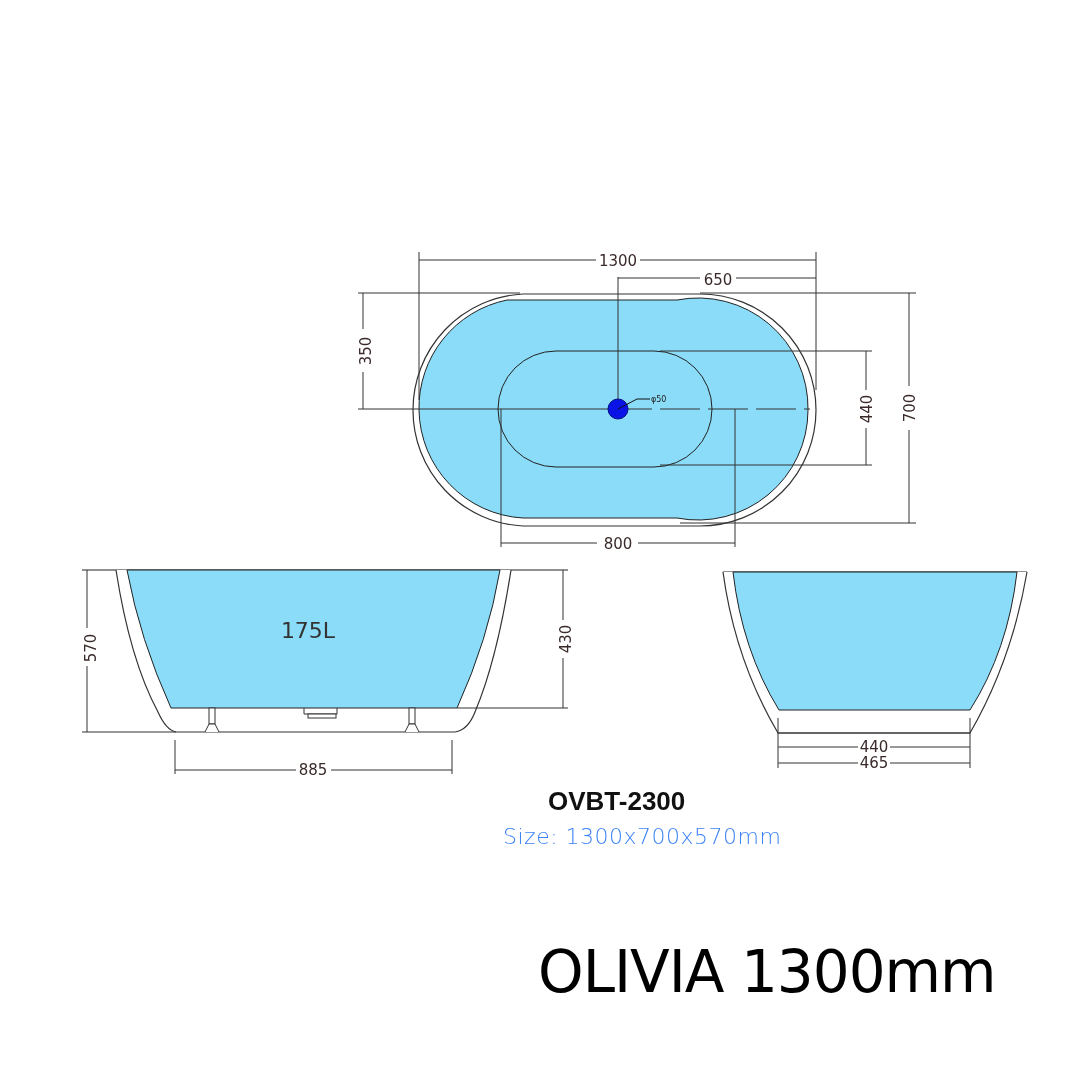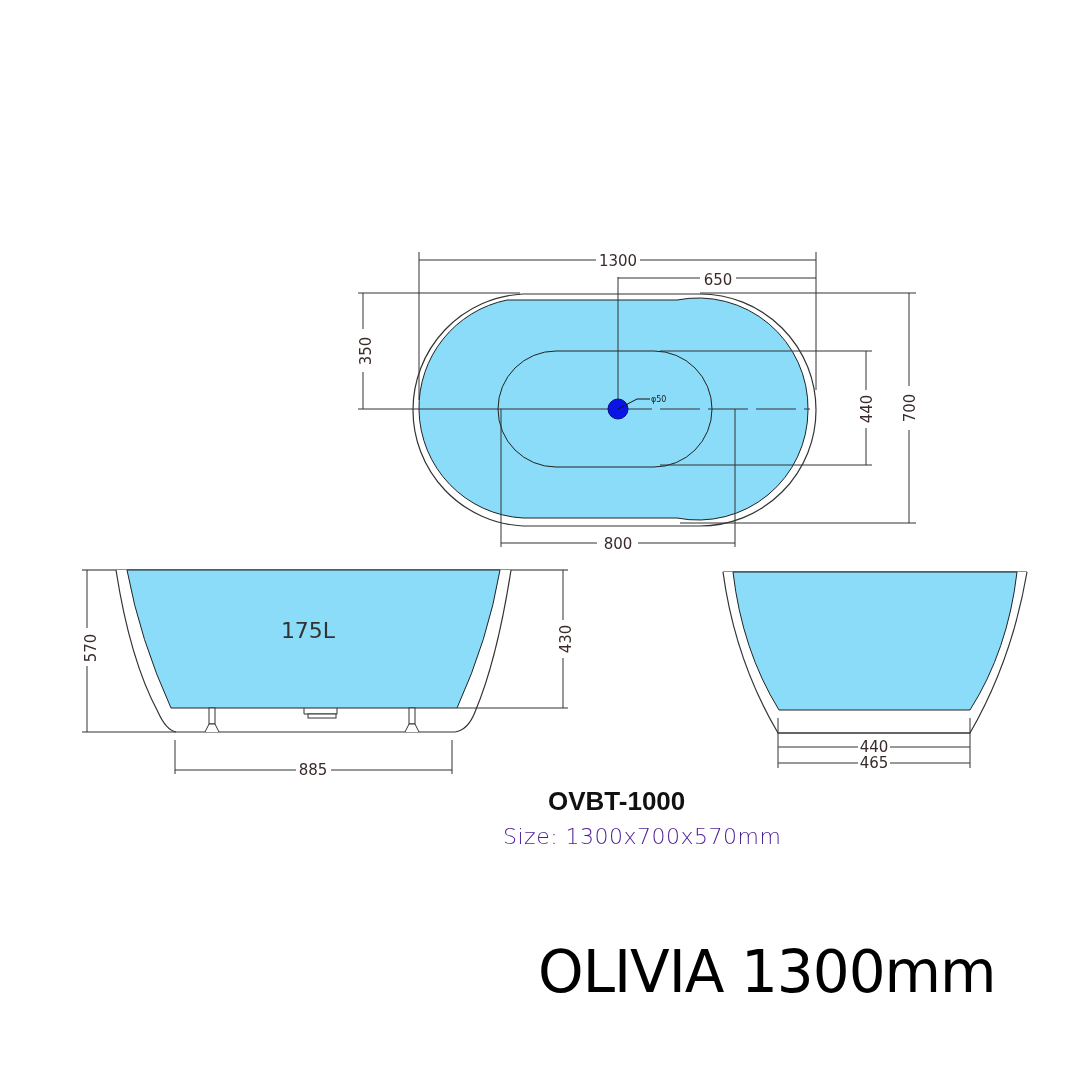--- a/index.html
+++ b/index.html
@@ -1,21 +1,21 @@
 <!DOCTYPE html>
 <html><head>
 <meta charset="utf-8">
 <style>
   html, body { margin:0; padding:0; background:#ffffff; }
   body { width:1080px; height:1080px; position:relative; overflow:hidden; font-family:"Liberation Sans", sans-serif; }
   #drawing { position:absolute; left:0; top:0; width:1080px; height:1080px; }
   .dim { font-family:"DejaVu Sans", sans-serif; font-size:15px; fill:#3a2a2a; }
   .dim-small { font-family:"DejaVu Sans", sans-serif; font-size:8px; fill:#222; }
   .model { position:absolute; left:548px; top:786px; font-family:"Liberation Sans", sans-serif; font-weight:bold; font-size:26px; color:#111; letter-spacing:0px; }
-  .size { position:absolute; left:503px; top:824px; font-family:"DejaVu Sans", sans-serif; font-size:22px; color:#4c1d95; font-weight:300; letter-spacing:0.5px; }
+  .size { position:absolute; left:503px; top:824px; font-family:"DejaVu Sans", sans-serif; font-size:22px; color:#3b82f6; font-weight:300; letter-spacing:0.5px; }
   .title { position:absolute; left:538px; top:938px; font-family:"DejaVu Sans", sans-serif; font-size:58px; color:#000; font-weight:400; letter-spacing:-1px; }
 </style>
 </head>
 <body>
 
 <svg id="drawing" viewBox="0 0 1080 1080" xmlns="http://www.w3.org/2000/svg">
 
   <g>
 
     <path d="M 523 294 L 700 294 A 116 116 0 0 1 816 410 A 116 116 0 0 1 700 526 L 523 526 A 116 116 0 0 1 413 410 A 116 116 0 0 1 523 294 Z" fill="#ffffff" stroke="#333" stroke-width="1.2"></path>
@@ -115,15 +115,15 @@
     <line x1="778" y1="747" x2="858" y2="747" stroke="#333" stroke-width="1"></line>
     <line x1="890" y1="747" x2="970" y2="747" stroke="#333" stroke-width="1"></line>
     <text class="dim" x="874" y="752" text-anchor="middle" font-size="13">440</text>
 
     <line x1="778" y1="763" x2="858" y2="763" stroke="#333" stroke-width="1"></line>
     <line x1="890" y1="763" x2="970" y2="763" stroke="#333" stroke-width="1"></line>
     <text class="dim" x="874" y="768" text-anchor="middle" font-size="13">465</text>
   </g>
 </svg>
 
-<div class="model">OVBT-1000</div>
+<div class="model">OVBT-2300</div>
 <div class="size">Size: 1300x700x570mm</div>
 <div class="title">OLIVIA 1300mm</div>
 
 </body></html>

